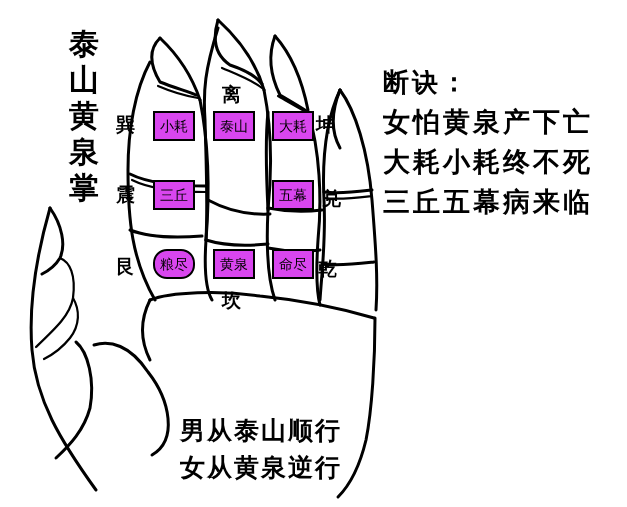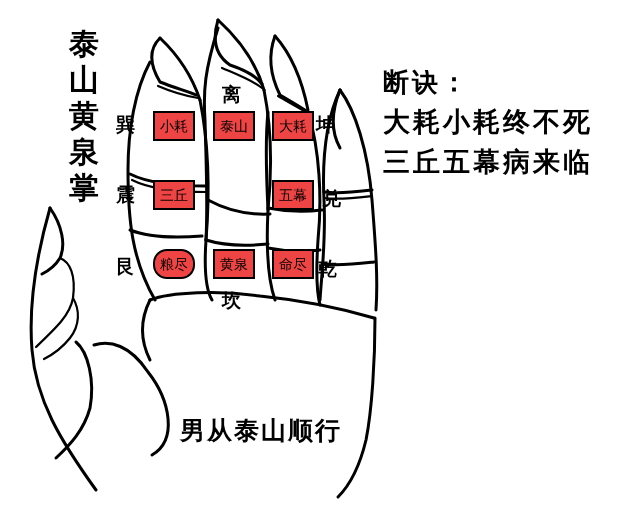--- a/index.html
+++ b/index.html
@@ -5,21 +5,21 @@
   html, body { margin: 0; padding: 0; background: #ffffff; }
   body { width: 627px; height: 507px; position: relative; overflow: hidden;
          font-family: "DejaVu Serif", serif; color: #000; }
   svg.hand { position: absolute; left: 0; top: 0; width: 627px; height: 507px; }
   svg.hand path { fill: none; stroke: #000; stroke-width: 3; stroke-linecap: round; stroke-linejoin: round; }
   svg.hand path.thin { stroke-width: 2.2; }
   .vtitle { position: absolute; left: 66px; top: 26px; width: 36px;
             font-size: 30px; font-weight: bold; line-height: 36px; text-align: center;
             font-family: "DejaVu Serif", serif; }
   .vtitle span { display: block; }
-  .box { position: absolute; border: 2px solid #000; background: #ef4444;
+  .box { position: absolute; border: 2px solid #000; background: #d946ef;
          font-family: "DejaVu Sans", sans-serif; font-size: 14px; line-height: 18px;
          padding: 4px 5px; white-space: nowrap; }
   .tri { position: absolute; font-size: 19px; font-weight: bold; line-height: 20px;
          font-family: "DejaVu Serif", serif; }
   .verse { position: absolute; left: 383px; top: 62px; font-size: 27px; font-weight: bold;
            line-height: 40px; letter-spacing: 3px; font-family: "DejaVu Serif", serif; }
   .verse div { white-space: nowrap; }
   .verse .head { font-size: 26px; }
   .palm { position: absolute; left: 180px; top: 368px; font-size: 25px; font-weight: bold;
           line-height: 37px; letter-spacing: 2px; font-family: "DejaVu Serif", serif; margin-top: 44px; }
@@ -95,19 +95,21 @@
 <div class="box" style="left:213px; top:111px;">泰山</div>
 <div class="box" style="left:272px; top:111px;">大耗</div>
 <div class="box" style="left:153px; top:180px;">三丘</div>
 <div class="box" style="left:272px; top:180px;">五幕</div>
 <div class="box" style="left:153px; top:249px;border-radius:14px;">粮尽</div>
 <div class="box" style="left:213px; top:249px;">黄泉</div>
 <div class="box" style="left:272px; top:249px;">命尽</div>
 
 <div class="verse">
   <div class="head">断诀：</div>
+  <div>女怕黄泉产下亡</div>
   <div>大耗小耗终不死</div>
   <div>三丘五幕病来临</div>
 </div>
 
 <div class="palm">
   <div>男从泰山顺行</div>
+  <div>女从黄泉逆行</div>
 </div>
 
 </body></html>

